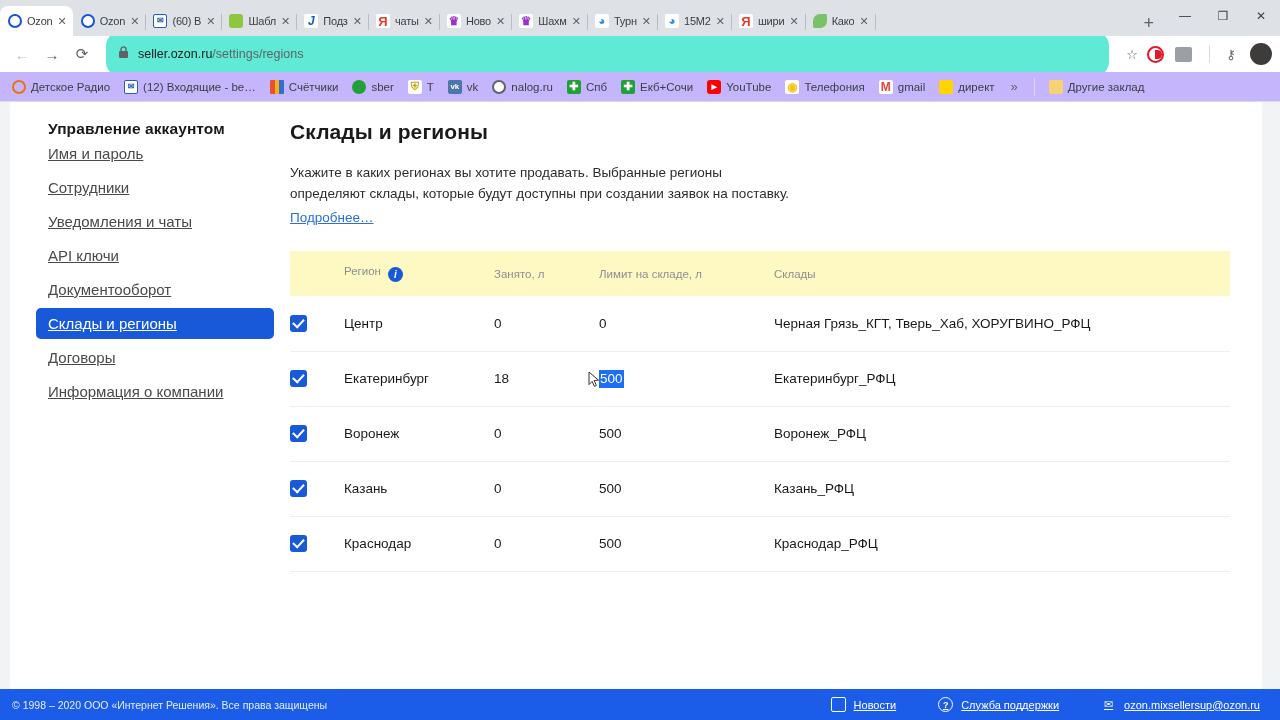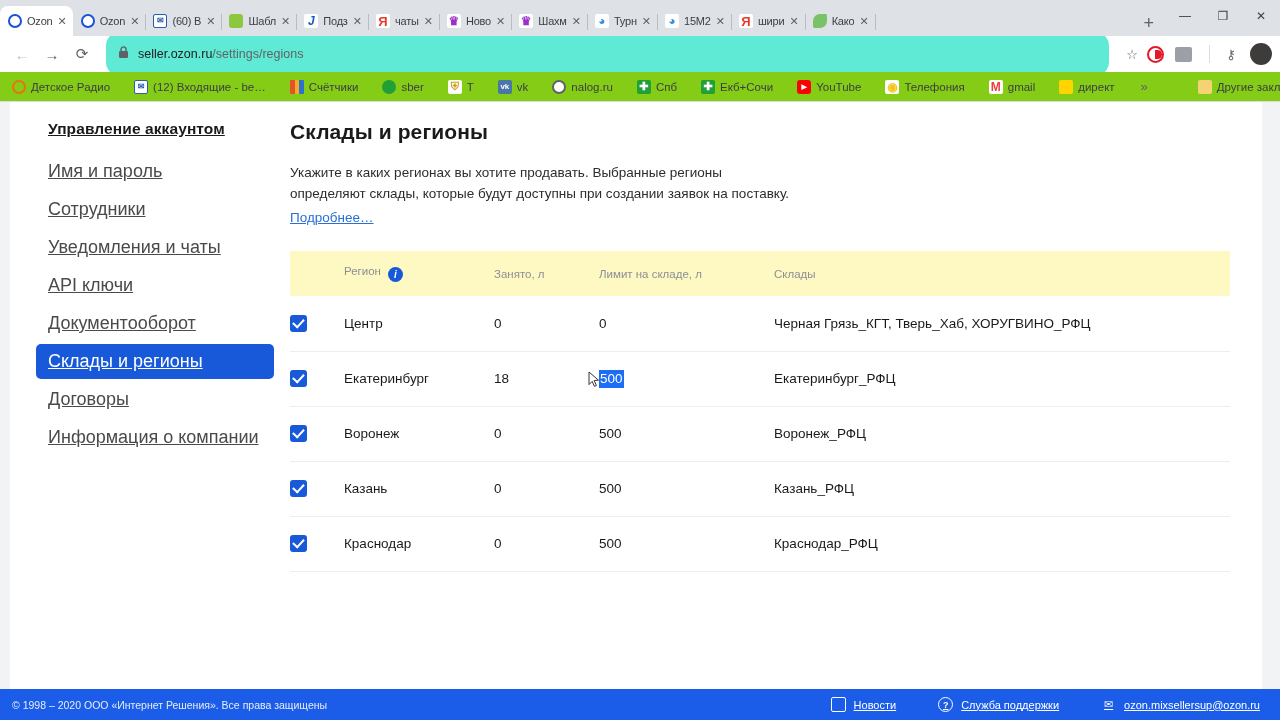--- a/index.html
+++ b/index.html
@@ -65,22 +65,22 @@
   .omnibox .url { font-size: 12.5px; color: #202124; }
   .omnibox .url .dim { color: #5f6368; }
   .tb-icon { width: 26px; text-align: center; font-size: 13px; color: #5f6368; }
   .tb-ext-red { width: 17px; height: 17px; border-radius: 50%; border: 2px solid #e3192b; position: relative; }
   .tb-ext-red::after { content: ""; position: absolute; left: 6px; top: 2px; width: 7px; height: 9px; background: #e3192b; border-radius: 0 7px 7px 0; }
   .tb-ext-img { width: 17px; height: 15px; background: #9aa0a6; border-radius: 2px; }
   .avatar { width: 22px; height: 22px; border-radius: 50%; background: #3e3c3a; margin-left: 4px; }
   .tb-divider { width: 1px; height: 18px; background: #dadce0; margin: 0 6px; }
 
   .bookmarks {
-    height: 30px; background: #84cc16; display: flex; align-items: center;
-    padding: 0 6px; gap: 12px; border-bottom: 1px solid #dadce0; overflow: hidden;
+    height: 30px; background: #c4b5fd; display: flex; align-items: center;
+    padding: 0 6px; gap: 2px; border-bottom: 1px solid #dadce0; overflow: hidden;
   }
   .bm { display: flex; align-items: center; gap: 5px; padding: 3px 6px; border-radius: 4px; flex: 0 0 auto; }
   .bm-label { font-size: 11.5px; color: #3c4043; white-space: nowrap; }
   .bm-ico { width: 14px; height: 14px; flex: 0 0 auto; border-radius: 2px; display: flex; align-items: center; justify-content: center; font-size: 9px; color: #fff; font-weight: bold; line-height: 1; }
   .ic-circleO { border: 2px solid #e8730f; border-radius: 50%; }
   .ic-mailblue { background: #fff; border: 1.5px solid #2a5db0; color: #2a5db0; font-size: 8px; }
   .ic-bars { background: linear-gradient(to right,#e8522b 0 33%,#f2b01e 33% 66%,#2f6fd0 66%); border-radius: 1px; }
   .ic-sber { background: #21a038; border-radius: 50%; }
   .ic-shield { background: #fff; color: #c8a415; font-size: 11px; }
   .ic-vk { background: #4a76a8; font-size: 8px; }
@@ -95,23 +95,23 @@
 
   
   .viewport { flex: 1; background: #f2f3f5; position: relative; display: flex; flex-direction: column; }
   .page {
     position: absolute; left: 10px; top: 0; right: 18px; bottom: 31px;
     background: #ffffff; overflow: hidden;
   }
   .page-inner { display: flex; padding-top: 18px; }
 
   .sidebar { width: 280px; flex: 0 0 280px; padding-left: 38px; }
-  .sidebar h2 { font-size: 15.5px; font-weight: bold; color: #1a1a1a; margin-bottom: 16px; letter-spacing: 0.1px; text-decoration: underline; }
+  .sidebar h2 { font-size: 15.5px; font-weight: bold; color: #1a1a1a; letter-spacing: 0.1px; }
   .side-item {
-    font-size: 18px; color: #4a4a4a; padding: 7px 12px; margin: 0 0 3px -12px;
+    font-size: 15px; color: #4a4a4a; padding: 7px 12px; margin: 0 0 3px -12px;
     border-radius: 5px; display: block; white-space: nowrap;
   }
   .side-item.active { background: #1759d8; color: #ffffff; width: 238px; }
 
   .content { flex: 1; padding-right: 10px; }
   .content h1 { font-size: 21px; font-weight: bold; color: #1a1a1a; margin-bottom: 18px; letter-spacing: 0.1px; }
   .desc { font-size: 13.5px; color: #2d2d2d; line-height: 1.58; max-width: 660px; }
   .desc .more { color: #2a6fd6; display: inline-block; margin-top: 2px; }
 
   table.regions { width: 940px; border-collapse: collapse; margin-top: 23px; table-layout: fixed; }

